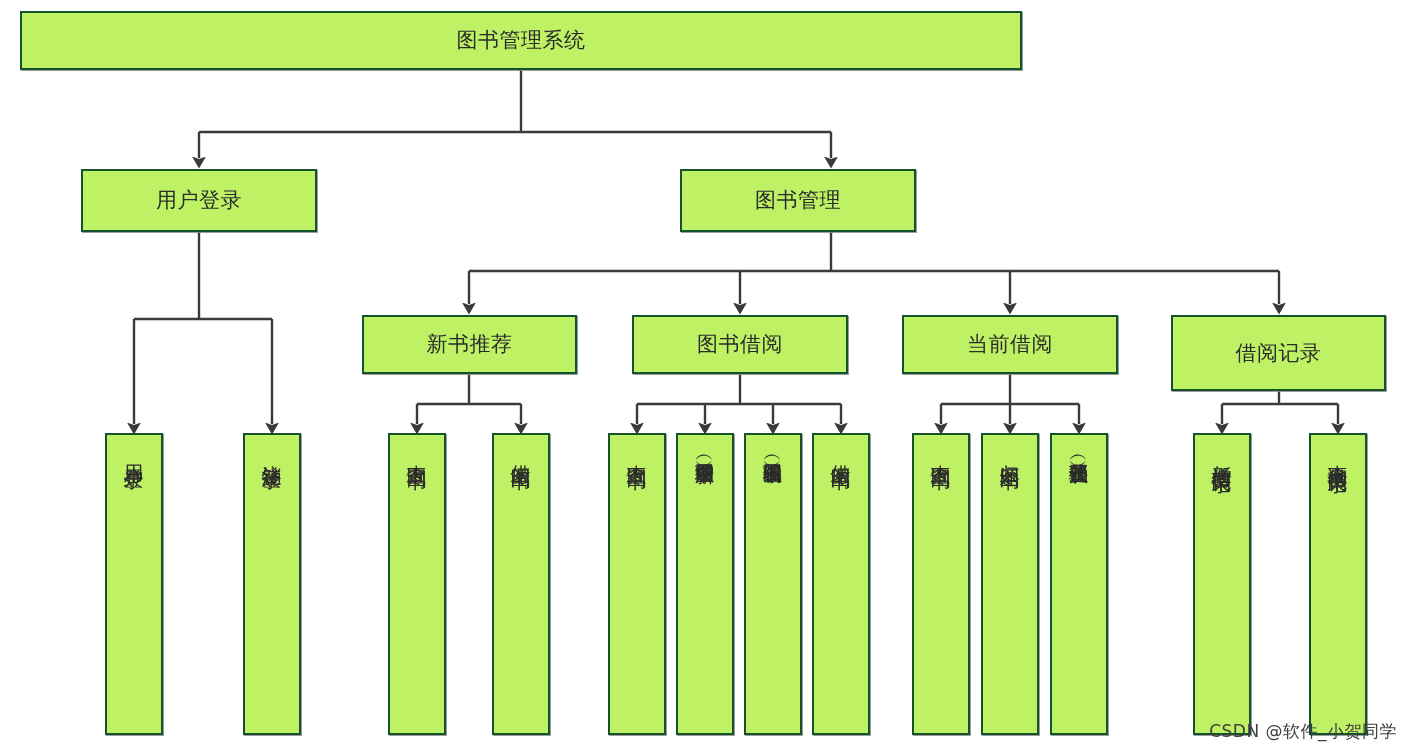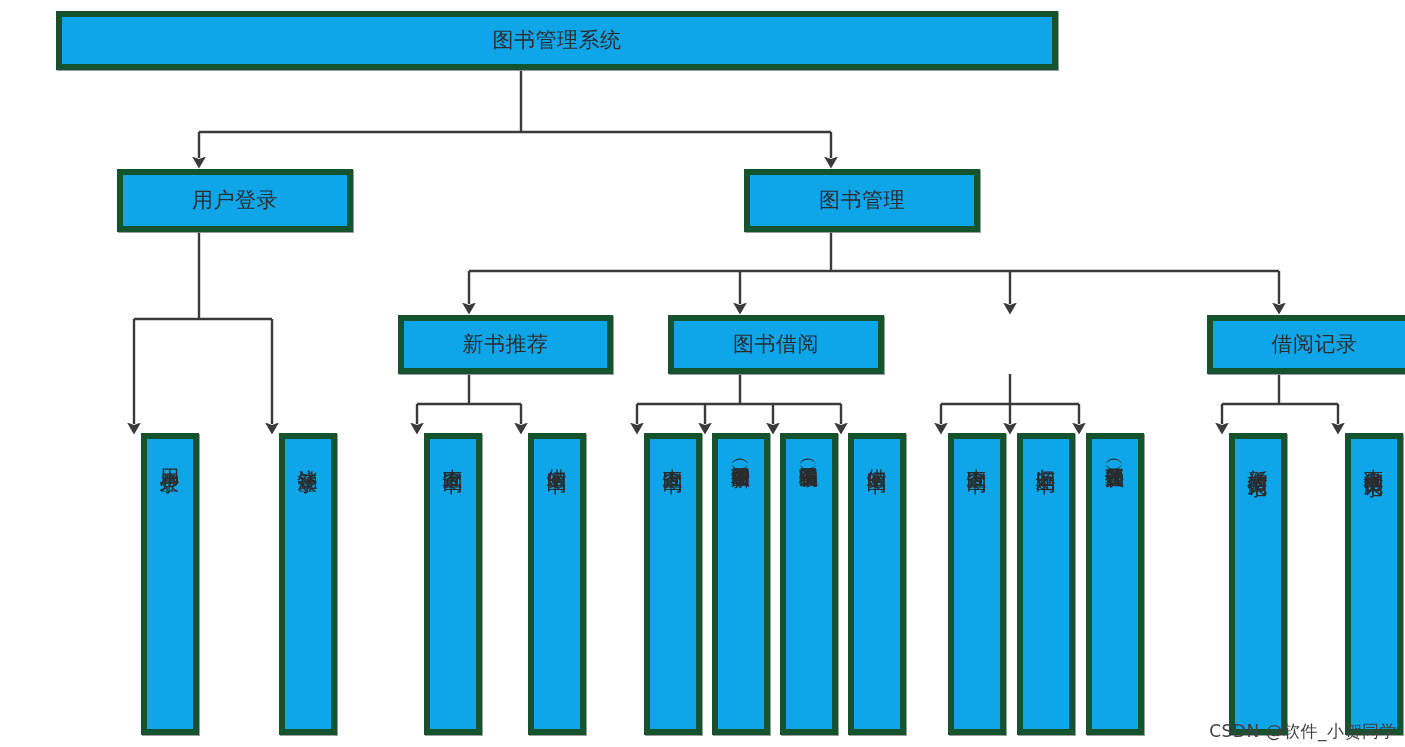--- a/index.html
+++ b/index.html
@@ -15,27 +15,26 @@
     position: relative;
   }
   #diagram-root {
     position: relative;
     width: 1405px;
     height: 747px;
   }
   .node {
     position: absolute;
     box-sizing: border-box;
-    background: #0ea5e9;
-    border: 6px solid #14532d;
+    background: #bef264;
+    border: 2px solid #14532d;
     display: flex;
     align-items: center;
     justify-content: center;
     box-shadow: 1px 1px 0px rgba(140,140,140,0.85);
-    margin-left: 36px;
   }
   .node-label {
     color: #2b2b2b;
     font-size: 21px;
     line-height: 1.18;
     letter-spacing: 0.5px;
     text-align: center;
     white-space: nowrap;
   }
   
@@ -134,31 +133,34 @@
     <path class="conn" d="M1338,404 L1338,424" marker-end="url(#ah)"></path>
   </svg>
 
   <div class="node" style="left:20px; top:11px; width:1002px; height:59px;">
     <span class="node-label">图书管理系统</span>
   </div>
 
   <div class="node" style="left:81px; top:169px; width:236px; height:63px;">
     <span class="node-label">用户登录</span>
   </div>
-  <div class="node" style="left:708px; top:169px; width:236px; height:63px;">
+  <div class="node" style="left:680px; top:169px; width:236px; height:63px;">
     <span class="node-label">图书管理</span>
   </div>
 
   <div class="node" style="left:632px; top:315px; width:216px; height:59px;">
     <span class="node-label">图书借阅</span>
   </div>
   <div class="node" style="left:362px; top:315px; width:215px; height:59px;">
     <span class="node-label">新书推荐</span>
   </div>
-  <div class="node" style="left:1171px; top:315px; width:215px; height:59px;">
+  <div class="node" style="left:902px; top:315px; width:216px; height:59px;">
+    <span class="node-label">当前借阅</span>
+  </div>
+  <div class="node" style="left:1171px; top:315px; width:215px; height:76px;">
     <span class="node-label">借阅记录</span>
   </div>
 
   <div class="node vertical" style="left:105px; top:433px; width:58px; height:302px;">
     <span class="node-label">用户登录</span>
   </div>
   <div class="node vertical" style="left:243px; top:433px; width:58px; height:302px;">
     <span class="node-label">注销登录</span>
   </div>
 

